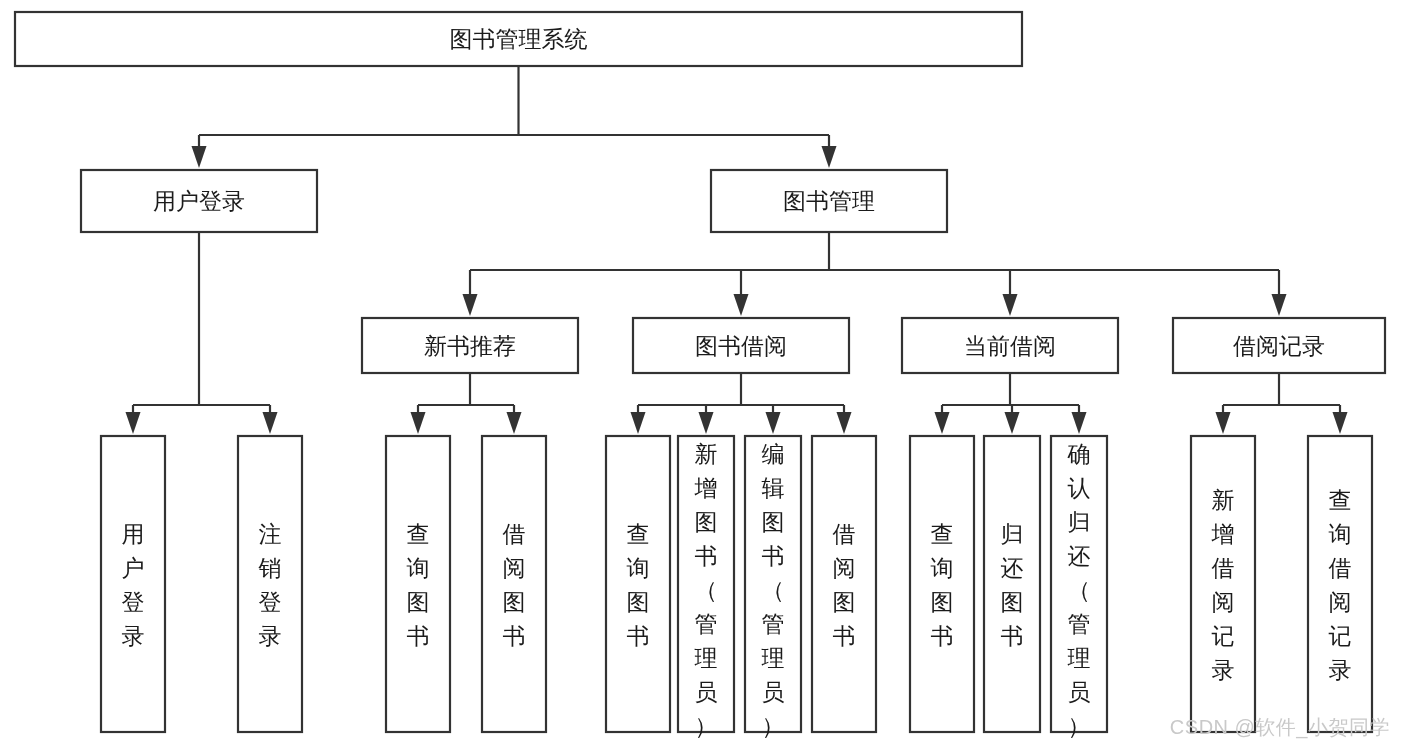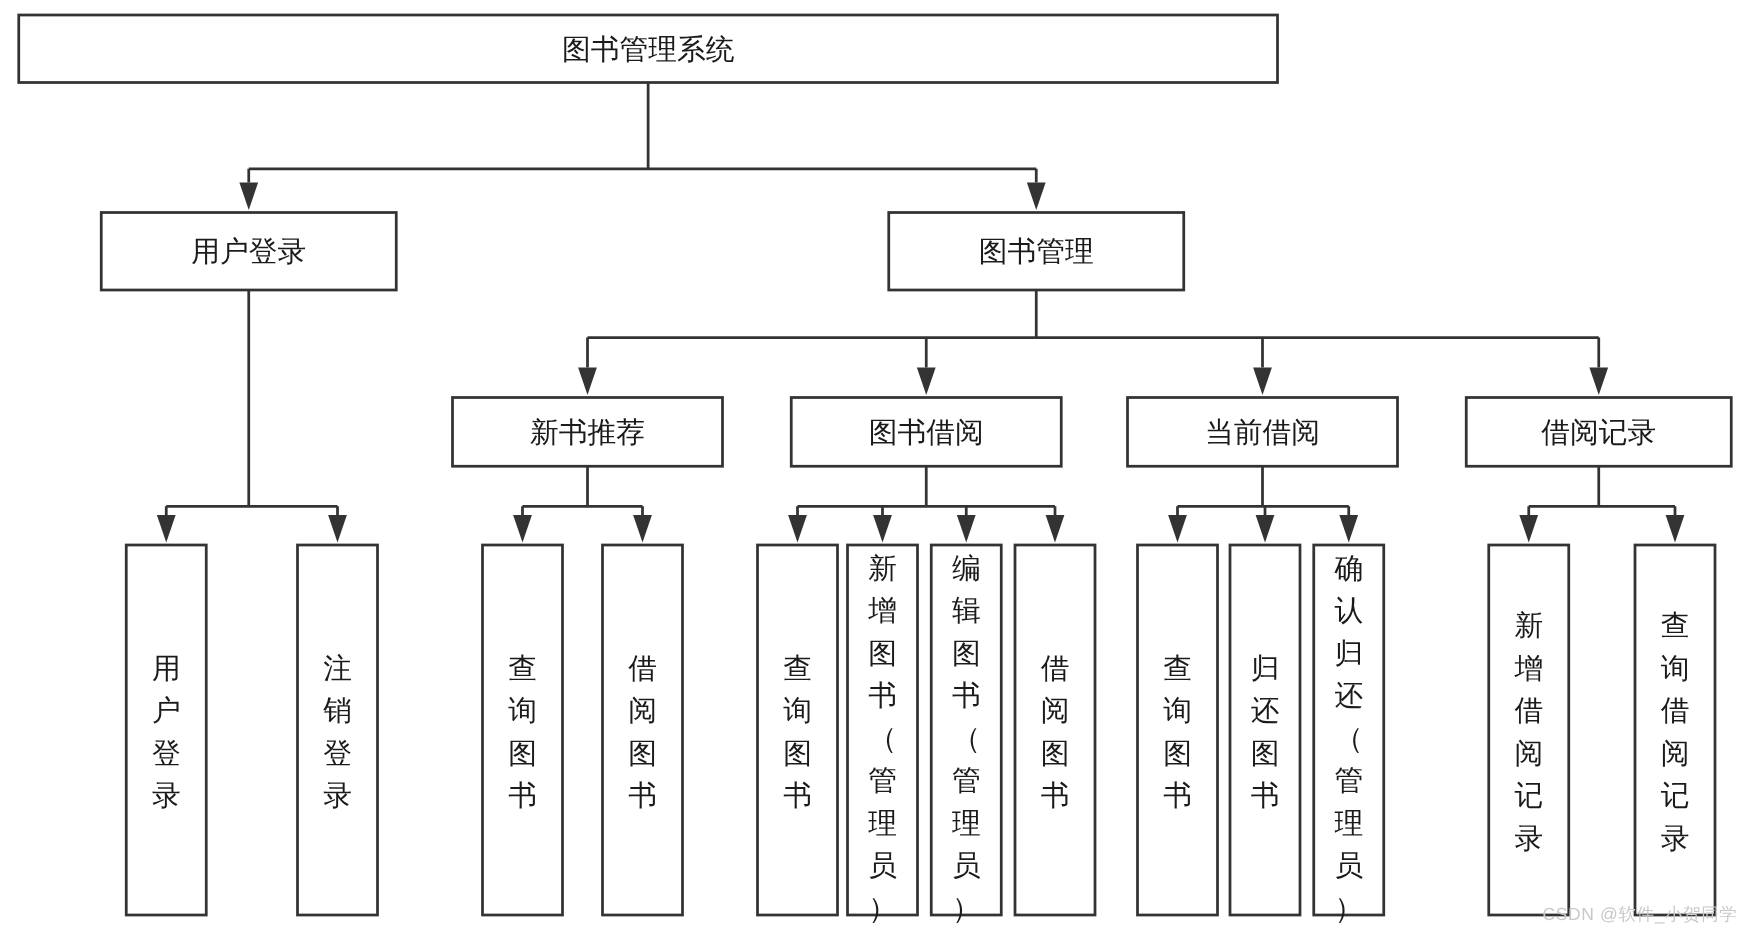--- a/index.html
+++ b/index.html
@@ -47,21 +47,21 @@
     fill: #1b1b1b;
     font-family: "Liberation Sans", "DejaVu Sans", sans-serif;
     font-size: 23px;
     text-anchor: middle;
   }
   .watermark-text {
     position: absolute;
     right: 8px;
     bottom: 6px;
     color: #c9c9c9;
-    font-size: 14px;
+    font-size: 20px;
     font-family: "Liberation Sans", "DejaVu Sans", sans-serif;
     letter-spacing: 0.5px;
     white-space: nowrap;
     user-select: none;
     margin-left: 28px;
   }
 </style>
 </head>
 <body>
 

